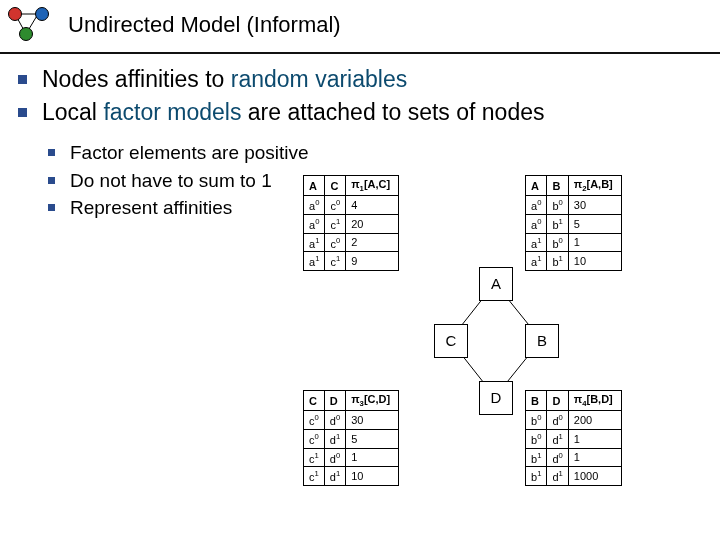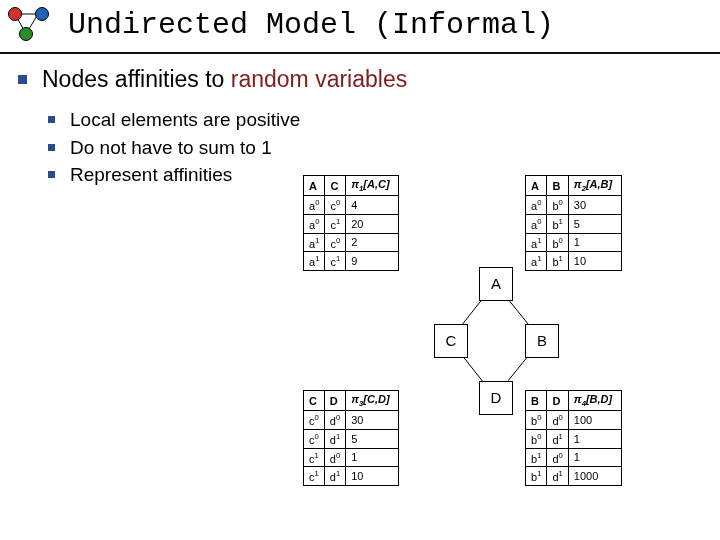--- a/index.html
+++ b/index.html
@@ -23,23 +23,22 @@
     align-items: center;
     padding: 4px 0 0 6px;
   }
   .logo {
     width: 46px;
     height: 42px;
     margin-right: 16px;
     flex: 0 0 auto;
   }
   .title {
-    font-size: 30px;
+    font-size: 22px;
     line-height: 1.1;
-    font-family: Liberation Mono, monospace;
   }
   .rule {
     height: 2px;
     background: #111;
     margin: 6px 0 10px 0;
     width: 100%;
   }
   .body {
     padding: 0 14px 0 14px;
   }
@@ -57,21 +56,21 @@
   }
   ul.lvl1 > li::before {
     content: "";
     position: absolute;
     left: 4px;
     top: 11px;
     width: 9px;
     height: 9px;
     background: #2a4b8d;
   }
-  .red { color: #7f1d1d; }
+  .red { color: #0c4a6e; }
   .subblock {
     margin-top: 12px;
     margin-left: 34px;
   }
   ul.lvl2 {
     list-style: none;
     margin: 0;
     padding: 0;
   }
   ul.lvl2 > li {
@@ -102,21 +101,21 @@
     border: 1px solid #000;
     padding: 2px 5px;
     text-align: left;
     vertical-align: middle;
     white-space: nowrap;
   }
   .ftable th {
     font-weight: bold;
     background: #fff;
   }
-  .ftable th:last-child { min-width: 42px; font-style: italic; }
+  .ftable th:last-child { min-width: 42px; }
   sup { font-size: 0.7em; }
   sub { font-size: 0.7em; }
 
   
   .tbl-ac { position: absolute; left: 303px; top: 175px; }
   .tbl-ab { position: absolute; left: 525px; top: 175px; }
   .tbl-cd { position: absolute; left: 303px; top: 390px; }
   .tbl-bd { position: absolute; left: 525px; top: 390px; }
 
   
@@ -162,25 +161,28 @@
     <div class="title">Undirected Model (Informal)</div>
   </div>
 
   <div class="rule"></div>
 
   <div class="body">
     <ul class="lvl1">
       <li>
         <span>Nodes affinities to </span><span class="red">random variables</span>
       </li>
+      <li>
+        <span>Local </span><span class="red">factor models</span><span> are attached to sets of nodes</span>
+      </li>
     </ul>
 
     <div class="subblock">
       <ul class="lvl2">
-        <li>Local elements are positive</li>
+        <li>Factor elements are positive</li>
         <li>Do not have to sum to 1</li>
         <li>Represent affinities</li>
       </ul>
     </div>
   </div>
 
   <svg class="edges">
 
     <line x1="495" y1="283" x2="450" y2="340" stroke="#000"></line>
     <line x1="495" y1="283" x2="541" y2="340" stroke="#000"></line>
@@ -293,21 +295,21 @@
         <tr>
       <th>B</th>
       <th>D</th>
       <th><span>π</span><sub>4</sub><span>[B,D]</span></th>
     </tr>
     </tbody>
       <tbody>
         <tr>
           <td>b<sup>0</sup></td>
           <td>d<sup>0</sup></td>
-          <td>100</td>
+          <td>200</td>
         </tr>
         <tr>
           <td>b<sup>0</sup></td>
           <td>d<sup>1</sup></td>
           <td>1</td>
         </tr>
         <tr>
           <td>b<sup>1</sup></td>
           <td>d<sup>0</sup></td>
           <td>1</td>

